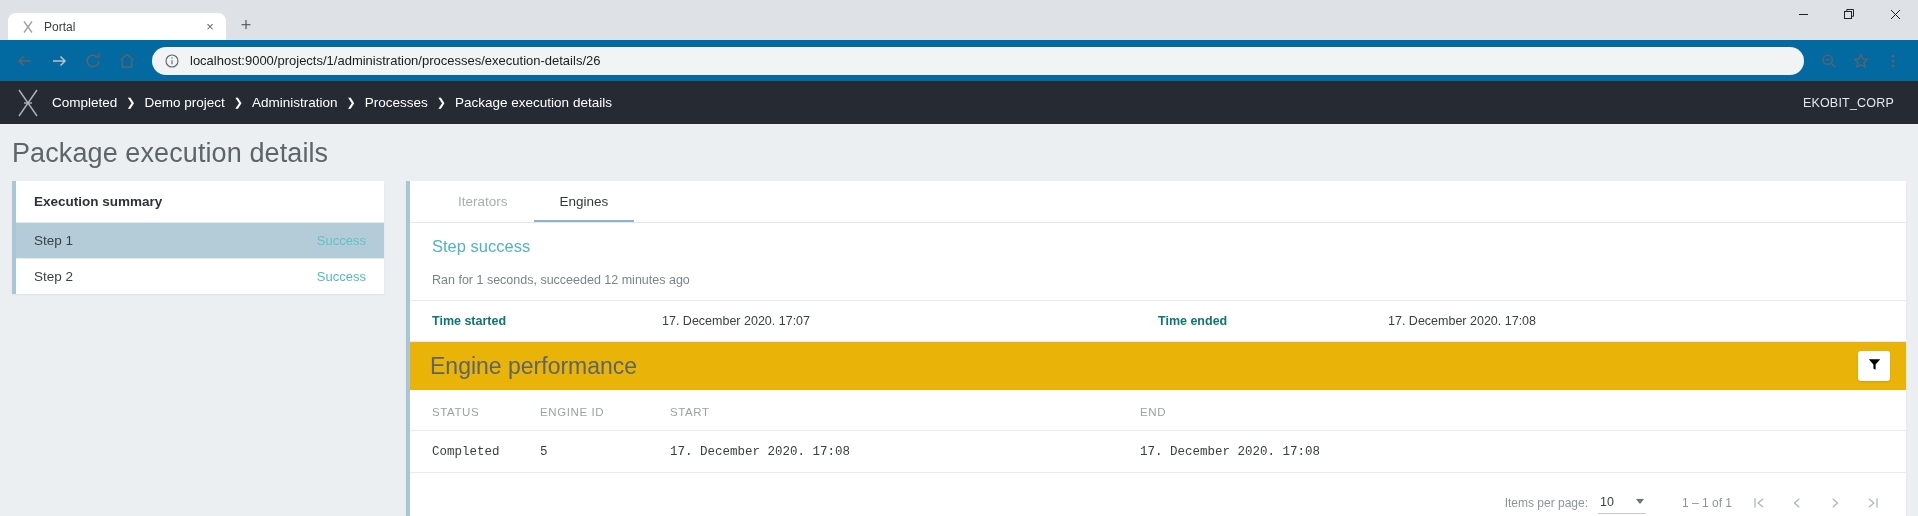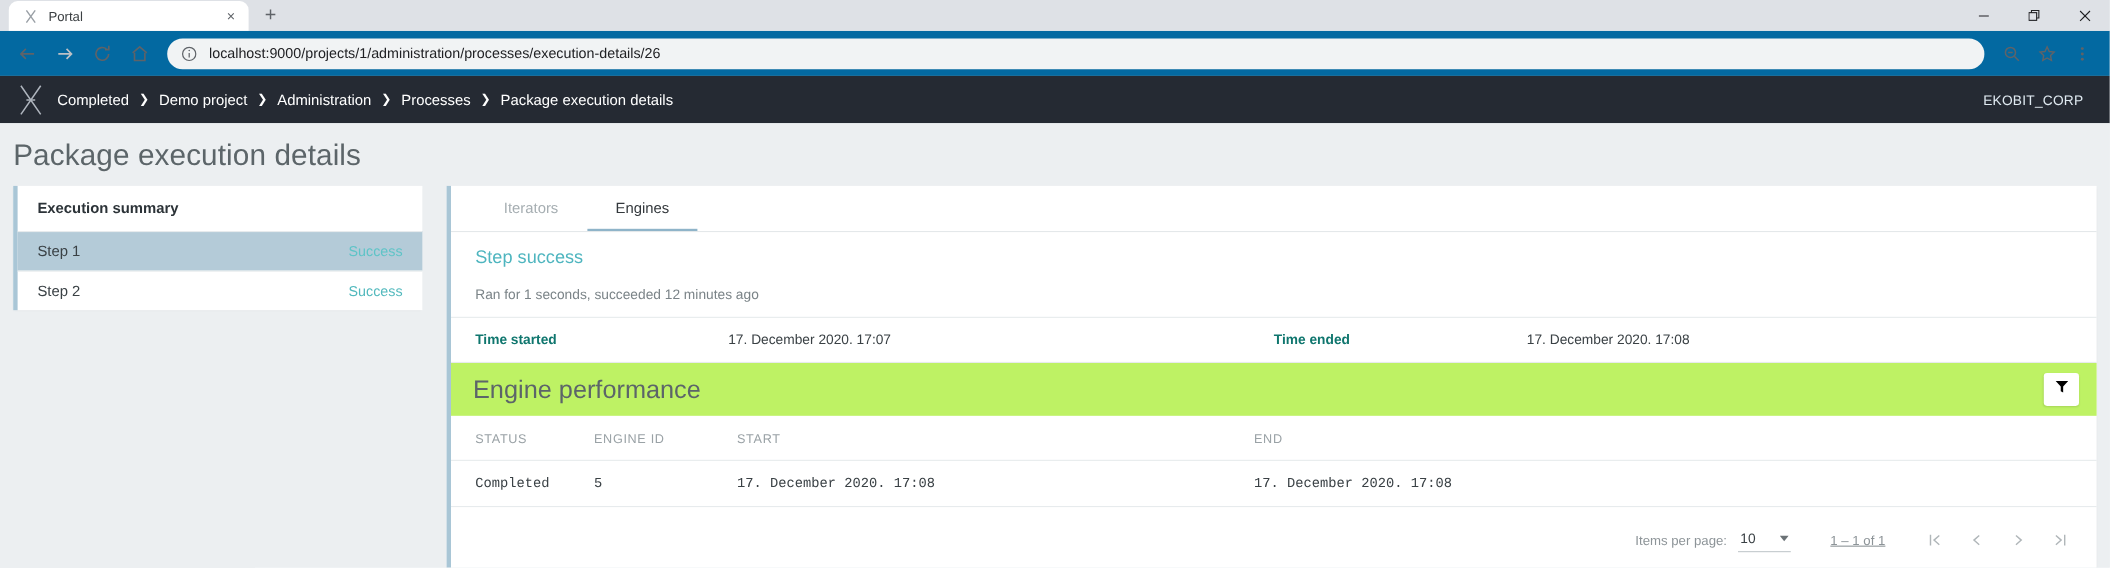--- a/index.html
+++ b/index.html
@@ -5,21 +5,21 @@
   * { box-sizing: border-box; margin: 0; padding: 0; }
   html, body { width: 1918px; height: 516px; overflow: hidden; }
   body {
     font-family: "Liberation Sans", sans-serif;
     background: #eceff1;
     -webkit-font-smoothing: antialiased;
   }
 
   
   .browser-tabstrip {
-    height: 28px;
+    height: 40px;
     background: #dee1e6;
     display: flex;
     align-items: flex-end;
     padding-left: 8px;
     position: relative;
   }
   .tab {
     width: 218px;
     height: 27px;
     background: #ffffff;
@@ -267,21 +267,21 @@
     color: #0f766e;
     width: 230px;
     flex: 0 0 auto;
   }
   .time-value { color: #3a4145; }
 
   .perf-header {
     display: flex;
     align-items: center;
     justify-content: space-between;
-    background: #bef264;
+    background: #eab308;
     padding: 9px 16px 9px 20px;
   }
   .perf-title {
     font-size: 23px;
     font-weight: 300;
     color: #5c6569;
   }
   .filter-btn {
     width: 32px; height: 30px;
     background: #ffffff;
@@ -337,21 +337,21 @@
     color: #3a4145;
     font-size: 12.5px;
     margin-right: 36px;
   }
   .pg-caret {
     width: 0; height: 0;
     border-left: 4.5px solid transparent;
     border-right: 4.5px solid transparent;
     border-top: 5px solid #6b7276;
   }
-  .pg-range { margin-right: 26px; color: #8d9498; text-decoration: underline; }
+  .pg-range { margin-right: 8px; color: #8d9498; }
   .pg-btn {
     width: 38px; height: 28px;
     display: flex;
     align-items: center;
     justify-content: center;
     color: #b0b6b9;
   }
 </style>
 </head>
 <body>

